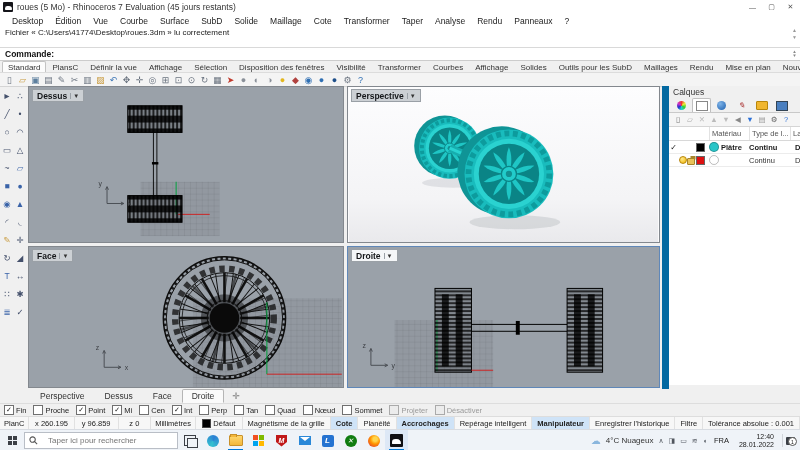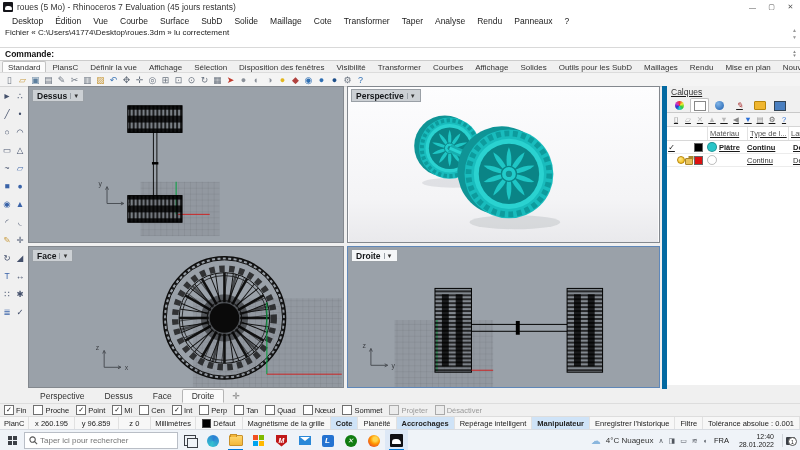--- a/index.html
+++ b/index.html
@@ -35,21 +35,21 @@
   .licon{text-align:center;font-size:8.5px;line-height:17px;}
   
   .vp{position:absolute;background:#9aa1a9;border:1px solid #83888e;box-sizing:border-box;}
   #vp-persp{background:#fbfbfc;}
   #vp-droite{border:1px solid #5f87b8;}
   .vp svg{position:absolute;left:0;top:0;width:100%;height:100%;}
   .vpchip{position:absolute;top:2px;left:3px;display:flex;align-items:center;background:#ccd0d4;border:1px solid #9aa0a6;height:11px;font-size:8.5px;font-weight:bold;color:#15171a;padding:0 2px 0 4px;z-index:2;}
   .vpchip .dd{font-size:6px;color:#333;border-left:1px solid #9aa0a6;margin-left:3px;padding:0 2px;}
   #vp-droite .vpchip{background:#f4f6f8;}
   
-  #rpanel{left:662px;top:86px;width:138px;height:303px;background:#f0f0f0;border-left:5px solid #0369a1;box-sizing:border-box;text-decoration:underline;}
+  #rpanel{left:662px;top:86px;width:138px;height:303px;background:#f0f0f0;border-left:7px solid #0369a1;box-sizing:border-box;}
   #rp-title{font-size:8.5px;color:#333;padding:1px 0 0 4px;}
   #rp-tabs{display:flex;align-items:flex-end;height:15px;padding-left:3px;gap:1px;border-bottom:1px solid #c9c9c9;}
   .rptab{width:17px;height:13px;display:flex;align-items:center;justify-content:center;border:1px solid transparent;border-bottom:none;}
   .rptab[data-active="true"]{background:#fff;border-color:#c0c0c0;border-radius:2px 2px 0 0;}
   .cwheel{width:9px;height:9px;border-radius:50%;background:conic-gradient(#e33,#ee3,#3c3,#2cc,#23c,#c3c,#e33);}
   .stack{width:10px;height:8px;background:#fff;border:1px solid #888;position:relative;}
   .stack:before{content:"";position:absolute;left:-2px;top:-2px;width:10px;height:8px;background:#d64040;border:1px solid #933;z-index:-1;}
   .ball{width:9px;height:9px;border-radius:50%;background:radial-gradient(circle at 35% 30%,#7fb4e8,#1d5fae);}
   .pen{font-size:8px;color:#a33;}
   .folder{width:10px;height:7px;background:#f0b62f;border:1px solid #b8860b;border-radius:1px;}
@@ -85,21 +85,21 @@
   #status{left:0;top:416px;width:800px;height:13px;background:#f7f7f7;border-top:1px solid #ddd;display:flex;align-items:stretch;font-size:7.5px;color:#222;}
   .scell{display:flex;align-items:center;justify-content:center;border-right:1px solid #e1e1e1;padding:0 4px;white-space:nowrap;}
   .stog{display:flex;align-items:center;border-right:1px solid #e1e1e1;padding:0 5px;white-space:nowrap;}
   .stog[data-active="true"]{background:#cfe3f7;font-weight:bold;}
   .lsw{width:7px;height:7px;display:inline-block;margin-right:2px;border:1px solid #444;}
   
   #taskbar{left:0;top:429px;width:800px;height:21px;background:#eff3f8;border-top:1px solid #d8dce2;display:flex;align-items:center;}
   #startbtn{width:24px;height:21px;display:flex;align-items:center;justify-content:center;flex:none;}
   #startbtn .win{display:grid;grid-template-columns:4px 4px;grid-auto-rows:4px;gap:1px;}
   #startbtn .win i{background:#3b3f46;}
-  #searchbox{width:148px;height:15px;background:#fff;border:1px solid #b9bec6;display:flex;align-items:center;padding-left:4px;gap:0;flex:none;}
+  #searchbox{width:148px;height:15px;background:#fff;border:1px solid #b9bec6;display:flex;align-items:center;padding-left:4px;gap:8px;flex:none;}
   #searchbox input{border:none;outline:none;font-size:8px;width:115px;font-family:"Liberation Sans",sans-serif;color:#444;background:transparent;}
   .tslot{width:23px;height:21px;display:flex;align-items:center;justify-content:center;position:relative;flex:none;}
   .tslot[data-active="true"]{background:#dde8f6;}
   .tslot[data-active="true"]:after,.tslot[data-underline="true"]:after{content:"";position:absolute;left:4px;right:4px;bottom:0;height:2px;background:#0078d7;}
   .tv{width:10px;height:9px;border:1px solid #3b3f46;position:relative;background:#eff3f8;}
   .tv:before{content:"";position:absolute;left:2px;top:2px;width:9px;height:8px;border:1px solid #3b3f46;background:#eff3f8;}
   .edge{width:12px;height:12px;border-radius:50%;background:conic-gradient(from 200deg,#35c1cf,#2b7fd4,#35c1cf);}
   .expl{width:12px;height:9px;background:linear-gradient(#ffd76e,#f3b73a);border:1px solid #c9912a;border-radius:1px;position:relative;}
   .expl:before{content:"";position:absolute;left:0;top:-2px;width:5px;height:2px;background:#f3b73a;border:1px solid #c9912a;border-bottom:none;}
   .store{display:grid;grid-template-columns:5px 5px;grid-auto-rows:5px;gap:1px;}

